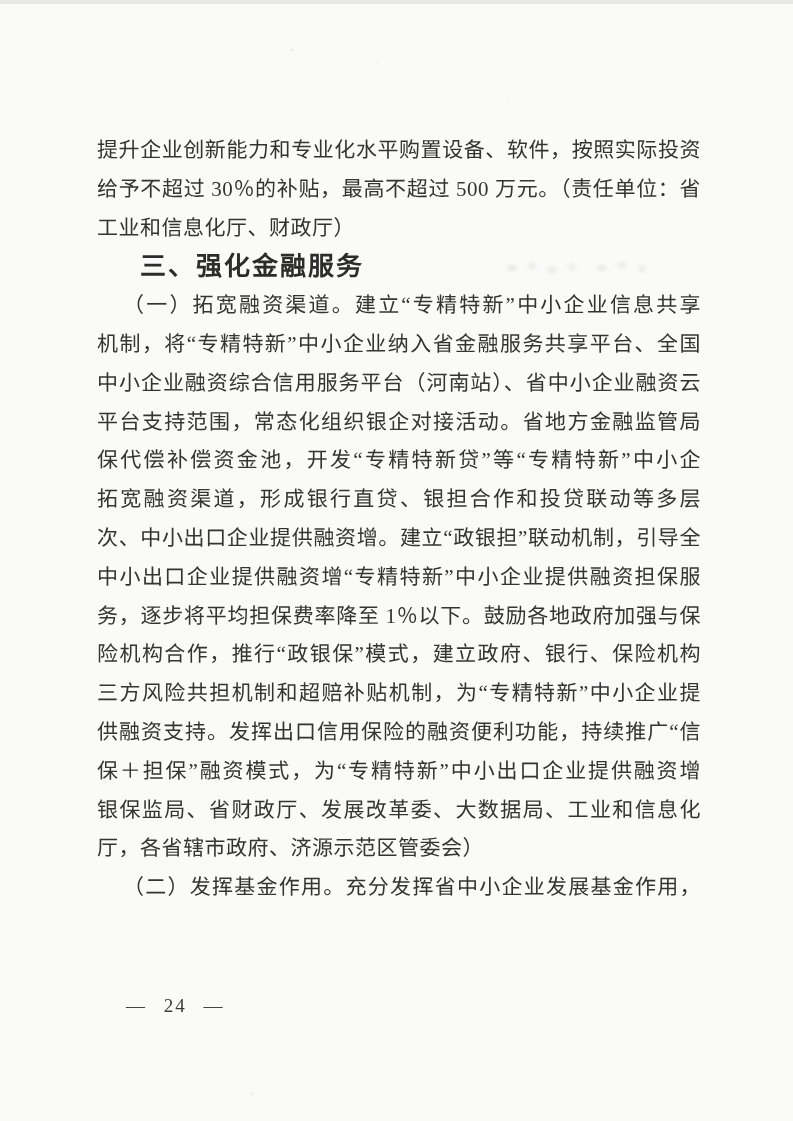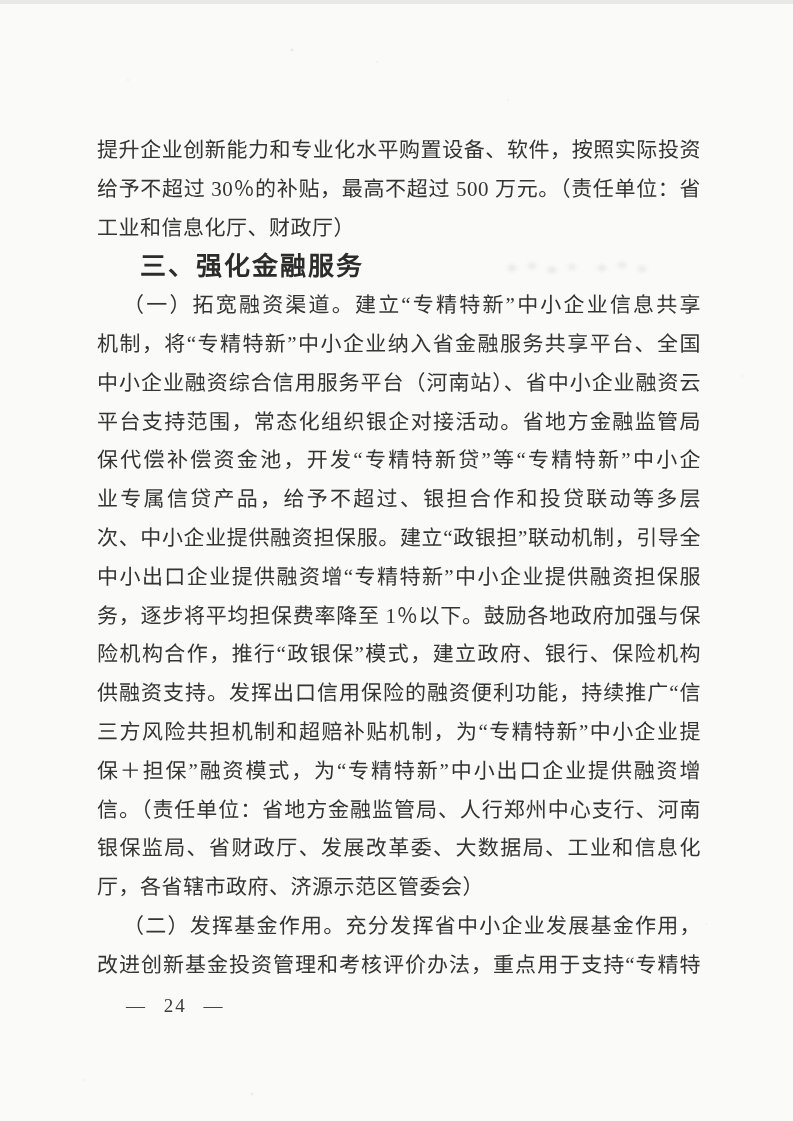--- a/index.html
+++ b/index.html
@@ -90,32 +90,30 @@
 
   <div class="line line-justified">提升企业创新能力和专业化水平购置设备、软件，按照实际投资</div>
       <div class="line line-justified">给予不超过 30％的补贴，最高不超过 500 万元。（责任单位：省</div>
       <div class="line line-left">工业和信息化厅、财政厅）</div>
       <div class="line line-heading">三、强化金融服务</div>
       <div class="line line-justified-indent">（一）拓宽融资渠道。建立“专精特新”中小企业信息共享</div>
       <div class="line line-justified">机制，将“专精特新”中小企业纳入省金融服务共享平台、全国</div>
       <div class="line line-justified">中小企业融资综合信用服务平台（河南站）、省中小企业融资云</div>
       <div class="line line-justified">平台支持范围，常态化组织银企对接活动。省地方金融监管局</div>
       <div class="line line-justified">保代偿补偿资金池，开发“专精特新贷”等“专精特新”中小企</div>
-      <div class="line line-justified">业专属信贷产品，给予不超过、银担合作和投贷联动等多层</div>
-      <div class="line line-justified">次、中小企业提供融资担保服。建立“政银担”联动机制，引导全</div>
+      <div class="line line-justified">拓宽融资渠道，形成银行直贷、银担合作和投贷联动等多层</div>
+      <div class="line line-justified">次、中小出口企业提供融资增。建立“政银担”联动机制，引导全</div>
       <div class="line line-justified">中小出口企业提供融资增“专精特新”中小企业提供融资担保服</div>
       <div class="line line-justified">务，逐步将平均担保费率降至 1％以下。鼓励各地政府加强与保</div>
       <div class="line line-justified">险机构合作，推行“政银保”模式，建立政府、银行、保险机构</div>
+      <div class="line line-justified">三方风险共担机制和超赔补贴机制，为“专精特新”中小企业提</div>
       <div class="line line-justified">供融资支持。发挥出口信用保险的融资便利功能，持续推广“信</div>
-      <div class="line line-justified">三方风险共担机制和超赔补贴机制，为“专精特新”中小企业提</div>
       <div class="line line-justified">保＋担保”融资模式，为“专精特新”中小出口企业提供融资增</div>
-      <div class="line line-justified">信。（责任单位：省地方金融监管局、人行郑州中心支行、河南</div>
       <div class="line line-justified">银保监局、省财政厅、发展改革委、大数据局、工业和信息化</div>
       <div class="line line-left">厅，各省辖市政府、济源示范区管委会）</div>
       <div class="line line-justified-indent">（二）发挥基金作用。充分发挥省中小企业发展基金作用，</div>
-      <div class="line line-justified">改进创新基金投资管理和考核评价办法，重点用于支持“专精特</div>
     </div>
 
   <div class="bleed"></div>
 
   <div class="page-number">— 24 —</div>
 
 </div>
 
 </body></html>

